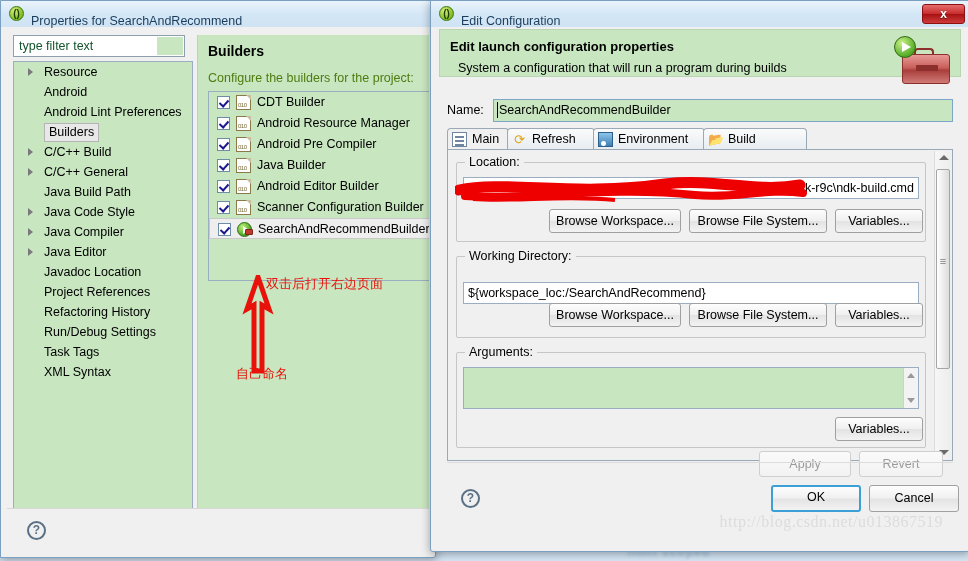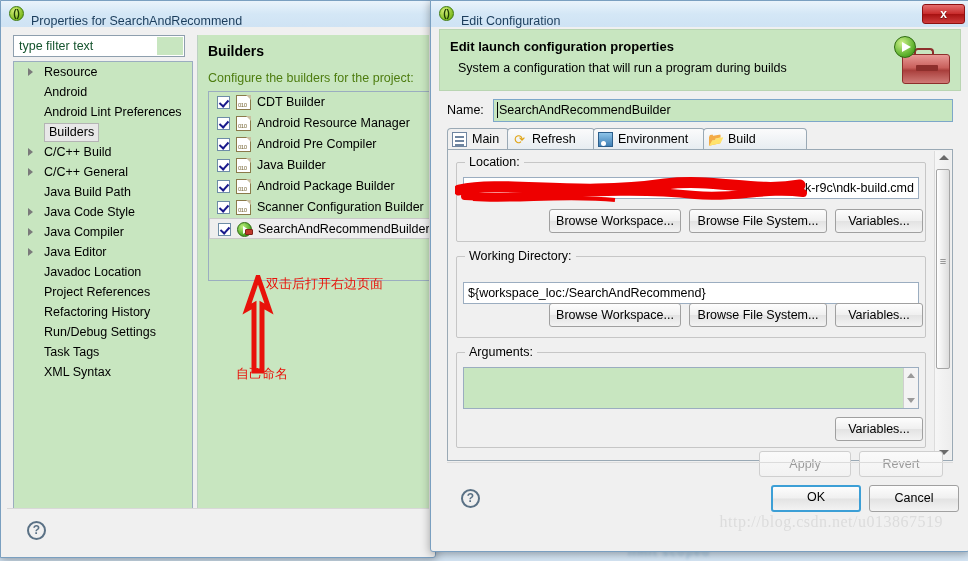--- a/index.html
+++ b/index.html
@@ -97,21 +97,21 @@
 
   
   .ann{position:absolute;color:#e8120a;font-size:13px;white-space:nowrap;
     font-family:"DejaVu Sans","Liberation Sans",sans-serif;}
   .redarrow{position:absolute;}
 
   
   #editwin{left:430px;top:0px;width:538px;height:550px;border-radius:0 0 3px 3px;}
   #editwin .titlebar{border-radius:0;}
   .edit-body{position:absolute;left:8px;top:28px;right:8px;bottom:8px;}
-  .banner{position:absolute;left:0;top:0;right:0;height:62px;background:#c8e6c0;
+  .banner{position:absolute;left:0;top:0;right:0;height:48px;background:#c8e6c0;
     border:1px solid #b9d5b2;box-sizing:border-box;}
   .banner h1{margin:0;position:absolute;left:10px;top:9px;font-size:13px;font-weight:bold;}
   .banner p{margin:0;position:absolute;left:18px;top:31px;font-size:12.5px;}
   .toolbox{position:absolute;right:8px;top:6px;width:58px;height:50px;}
   .tb-case{position:absolute;left:8px;top:18px;width:48px;height:30px;border-radius:3px;
     background:linear-gradient(180deg,#e89a96 0%,#c9605c 45%,#a93f3c 55%,#d07b77 100%);
     border:1px solid #8d2f2c;box-sizing:border-box;}
   .tb-case::after{content:"";position:absolute;left:13px;top:10px;width:22px;height:6px;
     background:#8d2f2c;border-radius:1px;}
   .tb-handle{position:absolute;left:20px;top:12px;width:16px;height:8px;
@@ -230,21 +230,21 @@
     </div>
 
     <div class="rightpane">
       <div class="pane-title">Builders</div>
       <div class="pane-sub">Configure the builders for the project:</div>
       <div class="builders-box" id="builders">
           <div class="bitem"><span class="cb"></span><span class="bicon doc"></span><span>CDT Builder</span></div>
           <div class="bitem"><span class="cb"></span><span class="bicon doc"></span><span>Android Resource Manager</span></div>
           <div class="bitem"><span class="cb"></span><span class="bicon doc"></span><span>Android Pre Compiler</span></div>
           <div class="bitem"><span class="cb"></span><span class="bicon doc"></span><span>Java Builder</span></div>
-          <div class="bitem"><span class="cb"></span><span class="bicon doc"></span><span>Android Package Builder</span></div>
+          <div class="bitem"><span class="cb"></span><span class="bicon doc"></span><span>Android Editor Builder</span></div>
           <div class="bitem"><span class="cb"></span><span class="bicon doc"></span><span>Scanner Configuration Builder</span></div>
           <div class="bitem sel"><span class="cb"></span><span class="bicon run"></span><span class="bicon-badge"></span><span>SearchAndRecommendBuilder</span></div>
         </div>
 
       <div class="ann" style="left:68px;top:240px;">双击后打开右边页面</div>
       <div class="ann" style="left:38px;top:330px;">自己命名</div>
       <svg class="redarrow" style="left:40px;top:240px;width:40px;height:100px;" viewBox="0 0 40 100">
         <polygon points="20,2 31,34 24,30 24,96 16,96 16,30 9,34" fill="none" stroke="#e8120a" stroke-width="5"></polygon>
       </svg>
     </div>

